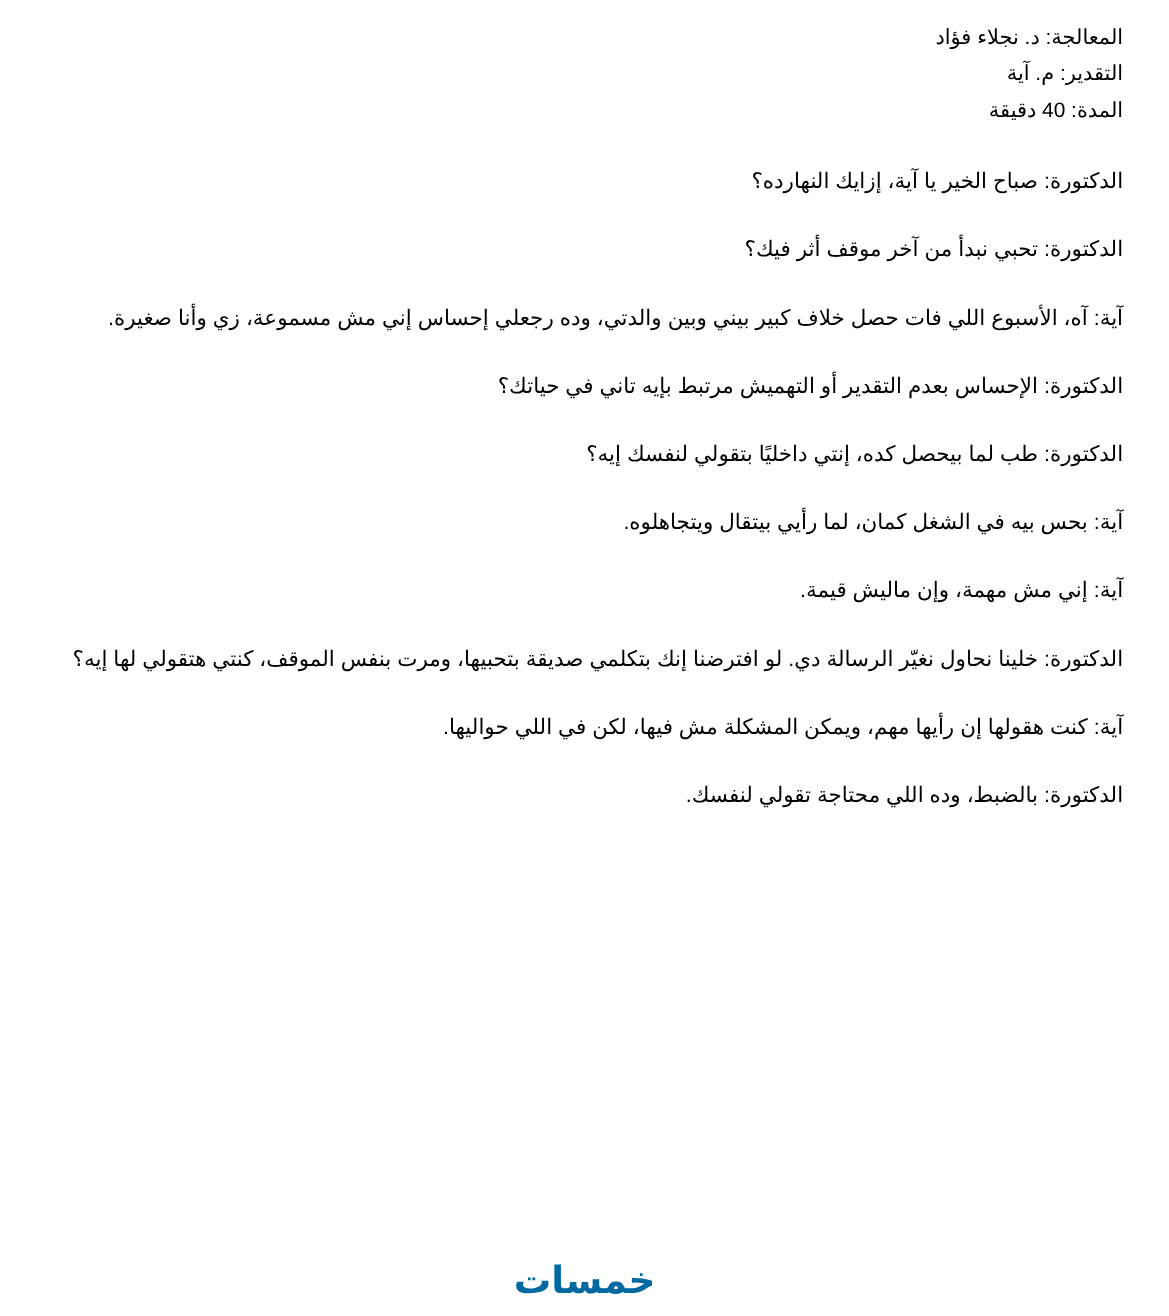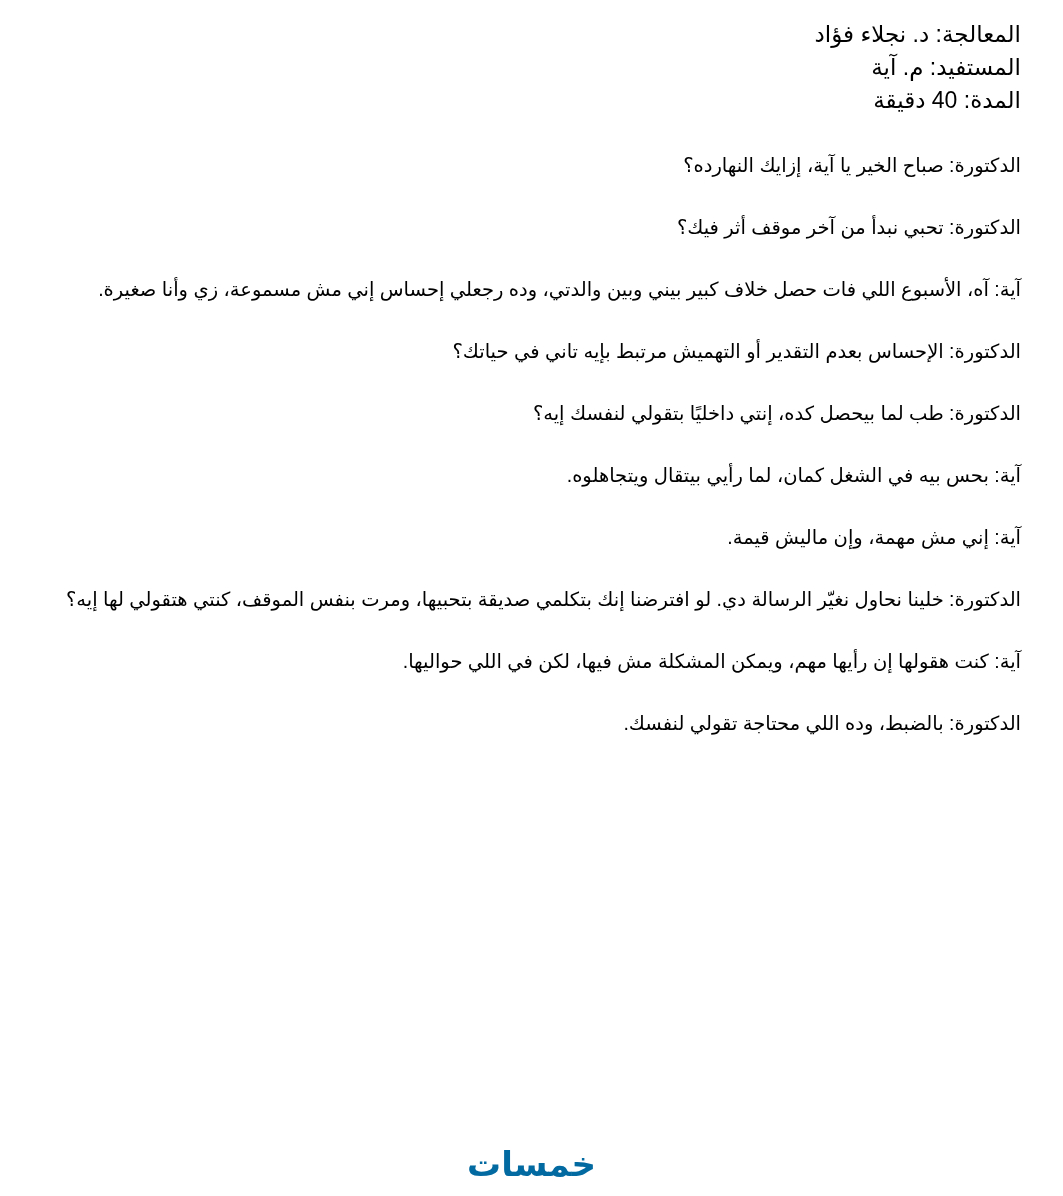--- a/index.html
+++ b/index.html
@@ -20,21 +20,21 @@
     width: 1063px;
     min-height: 1196px;
     padding: 18px 42px 40px 42px;
     direction: rtl;
     text-align: right;
   }
   .meta-block {
     margin: 0;
   }
   .meta-line {
-    font-size: 23px;
+    font-size: 19px;
     line-height: 33px;
     white-space: pre-wrap;
   }
   .section-label {
     font-size: 19.5px;
     line-height: 33px;
     margin-top: 48px;
   }
   .transcript {
     margin-top: 30px;
@@ -64,21 +64,21 @@
     font-family: "DejaVu Sans", sans-serif;
   }
 </style>
 </head>
 <body>
 
 <div class="page">
 
   <div class="meta-block">
     <div class="meta-line">المعالجة: د. نجلاء فؤاد</div>
-    <div class="meta-line">المستفيد: م. آية</div>
+    <div class="meta-line">التقدير: م. آية</div>
     <div class="meta-line">المدة: 40 دقيقة</div>
   </div>
 
 
   <div class="transcript">
     <p class="turn">الدكتورة: صباح الخير يا آية، إزايك النهارده؟</p>
     <p class="turn">الدكتورة: تحبي نبدأ من آخر موقف أثر فيك؟</p>
     <p class="turn">آية: آه، الأسبوع اللي فات حصل خلاف كبير بيني وبين والدتي، وده رجعلي إحساس إني مش مسموعة، زي وأنا صغيرة.</p>
     <p class="turn">الدكتورة: الإحساس بعدم التقدير أو التهميش مرتبط بإيه تاني في حياتك؟</p>
     <p class="turn">الدكتورة: طب لما بيحصل كده، إنتي داخليًا بتقولي لنفسك إيه؟</p>

